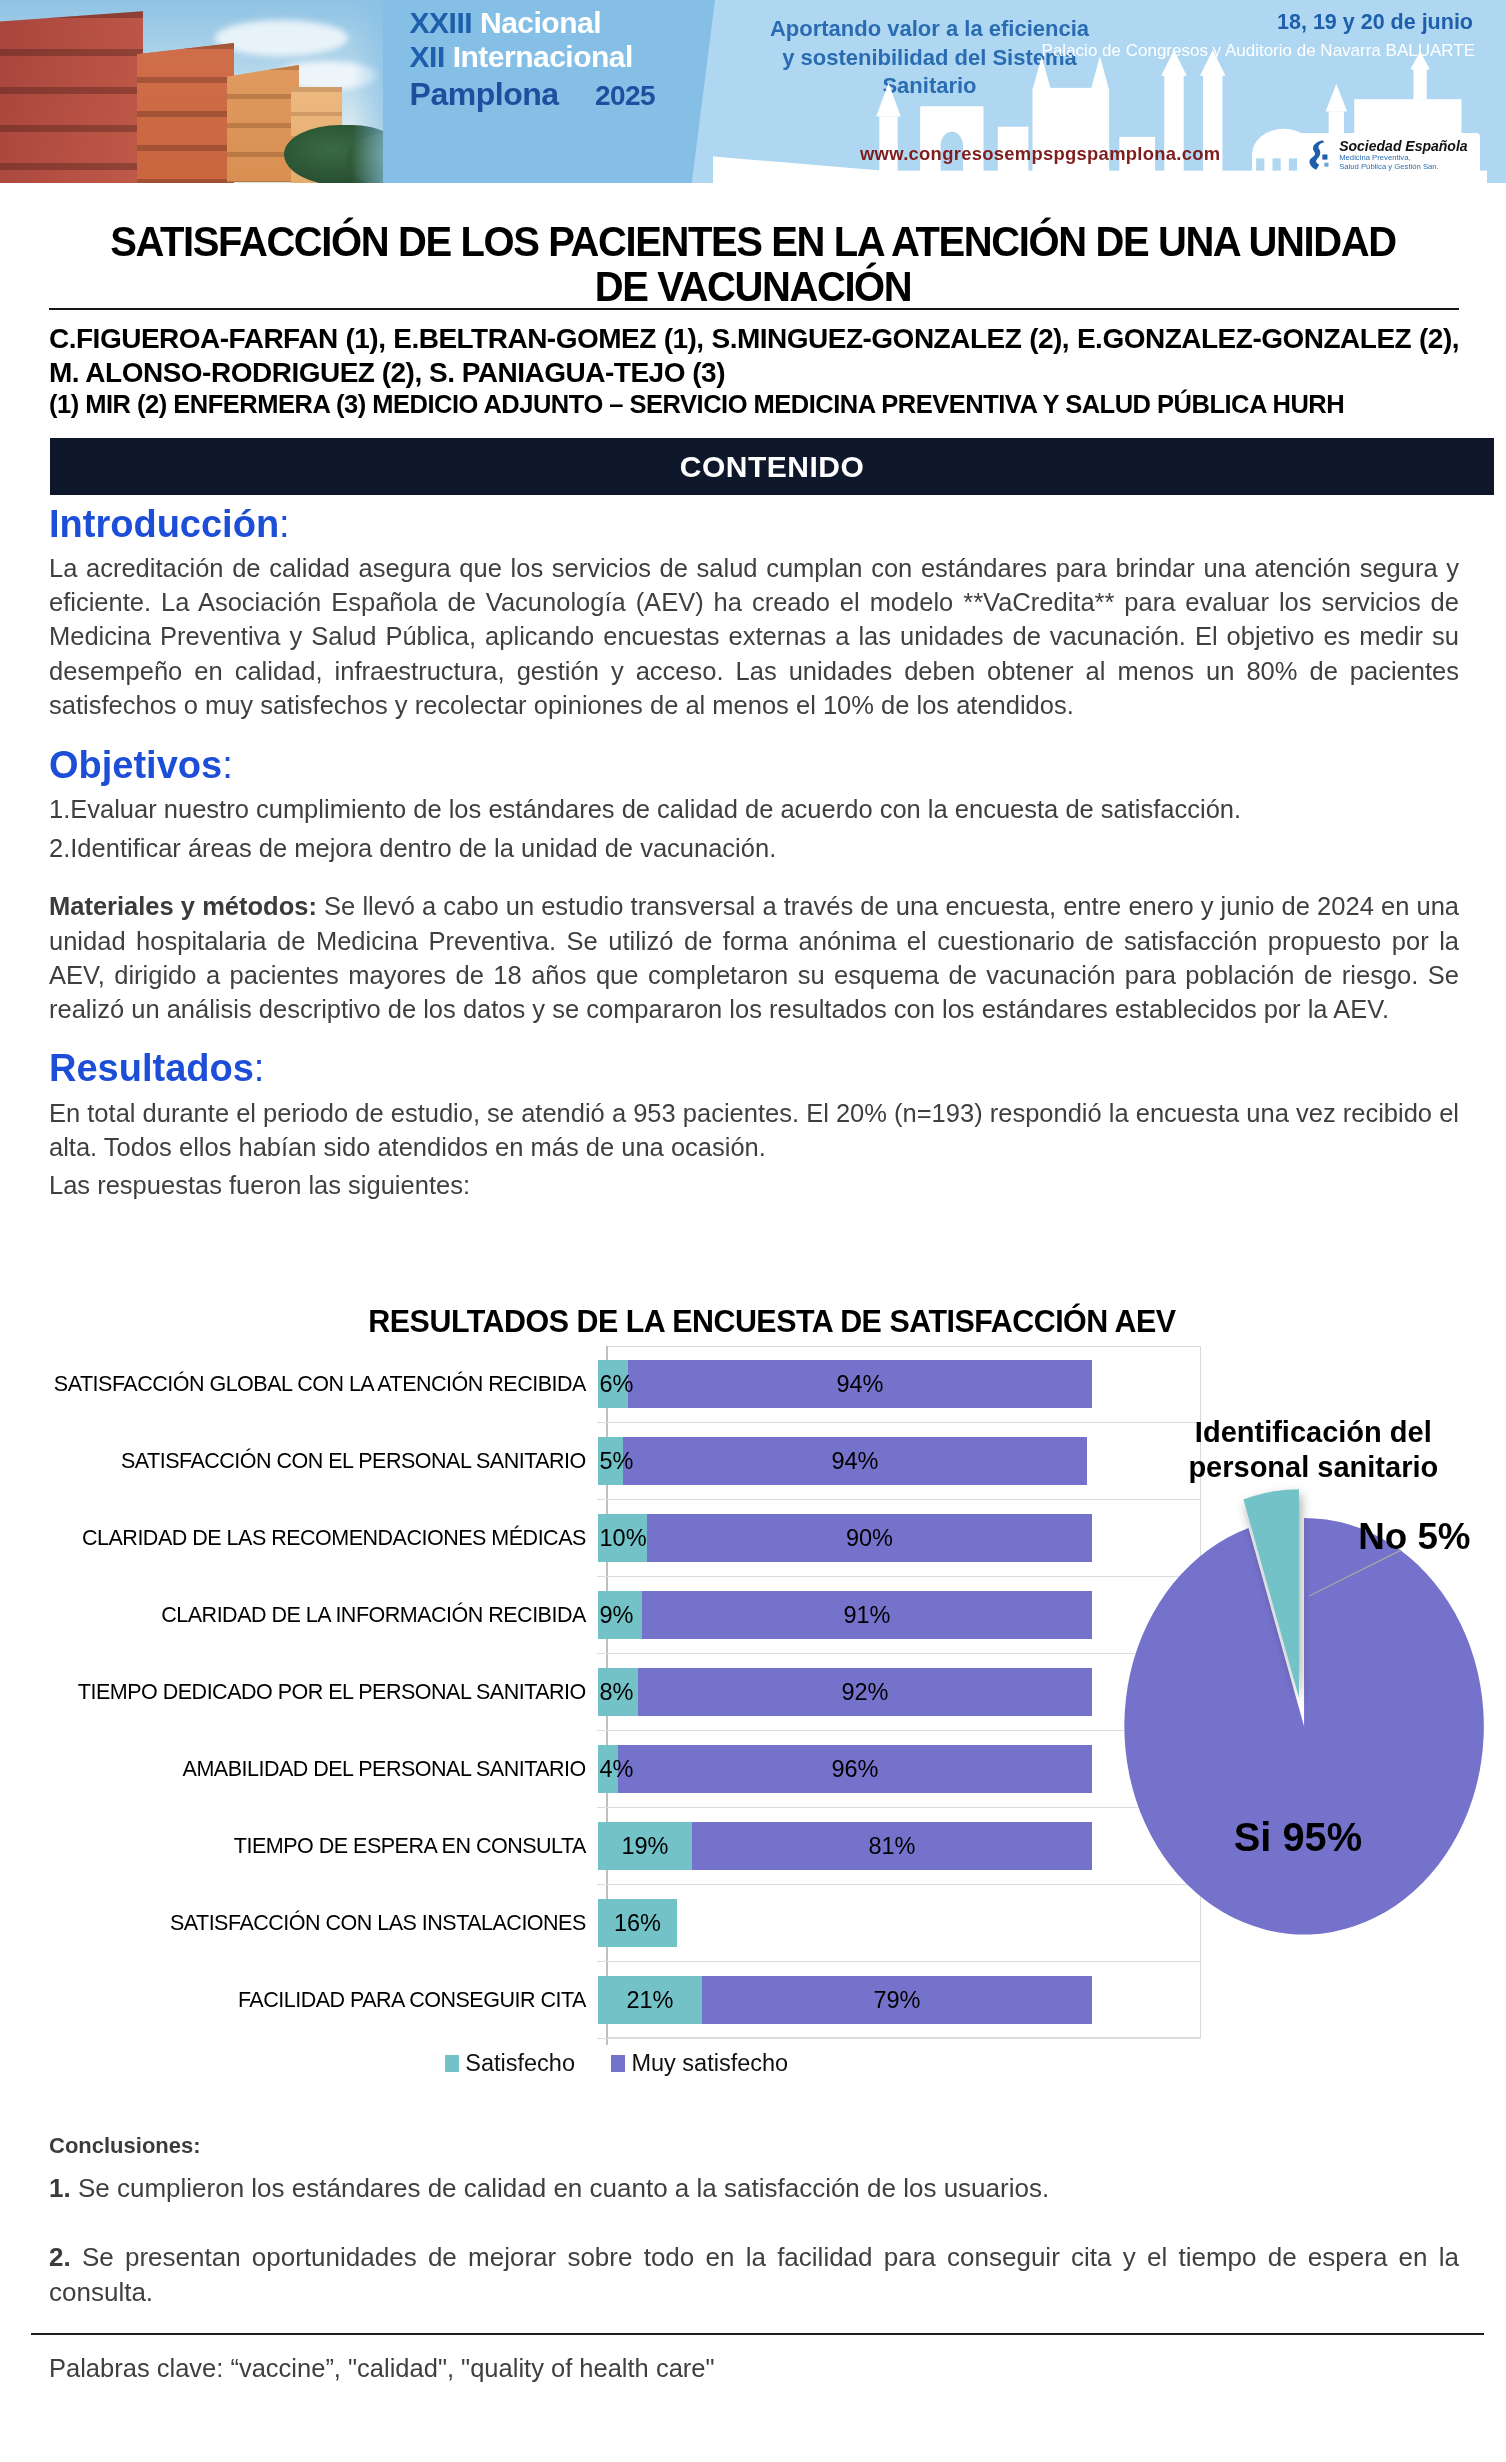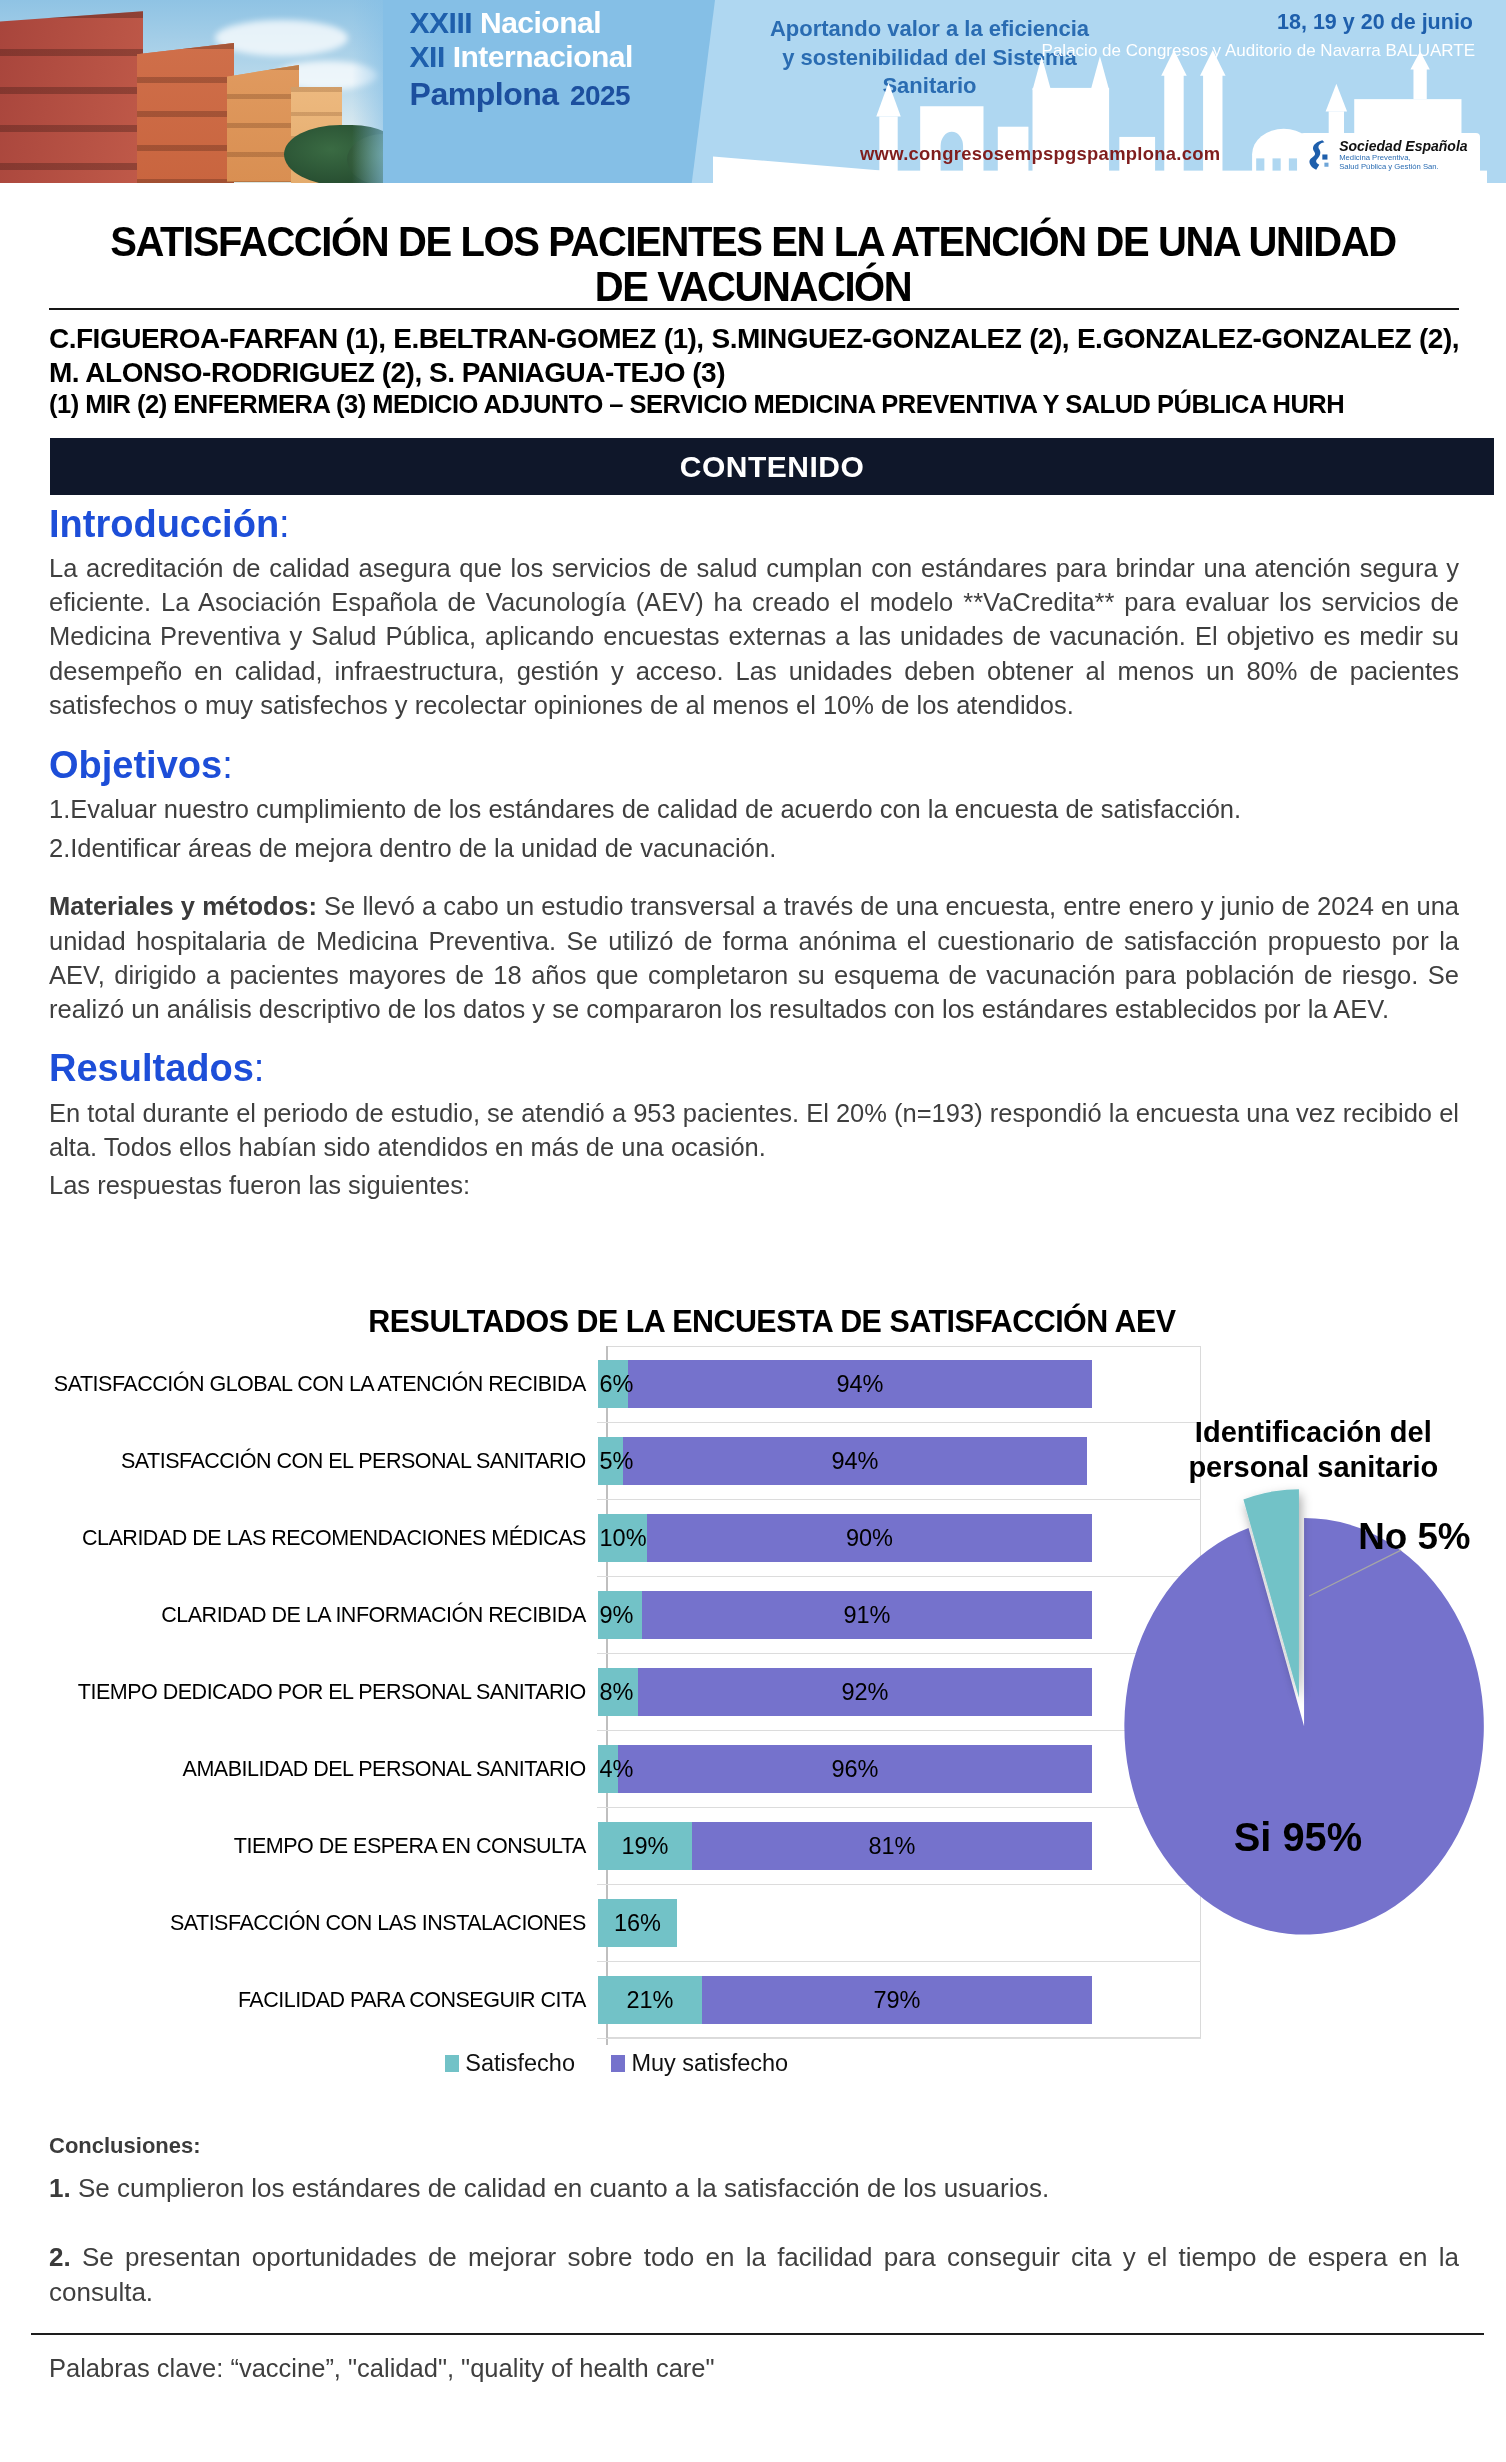--- a/index.html
+++ b/index.html
@@ -27,21 +27,21 @@
   .logoband{position:absolute;left:383px;top:0;width:332px;height:183px;background:#85BFE6;
       clip-path:polygon(0 0,100% 0,93% 100%,0 100%);padding:0;box-sizing:border-box;}
   .logoband .inner{padding:8.2px 0 0 26.6px;}
   .lb-line{line-height:1.02;letter-spacing:-0.5px;font-weight:bold;}
   .lb-num{color:#1E5FAC;}
   .lb-white{color:#ffffff;}
   .lb1{font-size:30px;}
   .lb2{font-size:49px;color:#fff;margin-top:1px;}
   .lb3{font-size:30px;margin-top:3.1px;}
   .lb4{font-size:32px;color:#1C4F9E;margin-top:5.1px;}
-  .lb4 .year{font-size:28px;margin-left:3px;}
+  .lb4 .year{font-size:28px;margin-left:28px;}
 
   .tagline{position:absolute;left:761px;top:15.3px;width:337px;text-align:center;color:#2A6CB2;font-size:22px;font-weight:600;line-height:1.3;}
   .dates{position:absolute;right:34px;top:10.2px;color:#1E5FAC;font-size:21.5px;font-weight:bold;text-align:right;}
   .venue{position:absolute;right:32px;top:41px;color:#ffffff;font-size:17px;text-align:right;}
   .skyline{position:absolute;right:20.4px;bottom:0;width:623px;height:133px;}
   .ground-wedge{position:absolute;left:713px;bottom:0;width:317px;height:26.6px;background:#fff;clip-path:polygon(0 0,100% 100%,0 100%);}
   .www{position:absolute;left:860px;bottom:18.4px;color:#7f1d1d;font-weight:bold;font-size:18.4px;letter-spacing:0.3px;}
   .society{position:absolute;right:26.6px;bottom:5.1px;width:180px;height:45px;background:#fff;border-radius:4.1px;display:flex;align-items:center;gap:6.1px;padding:3.1px 6.1px;box-sizing:border-box;}
   .society-text .s1{font-size:14px;font-weight:bold;font-style:italic;color:#111;line-height:1.05;}
   .society-text .s2{font-size:7.7px;color:#2A6CB2;line-height:1.15;}

